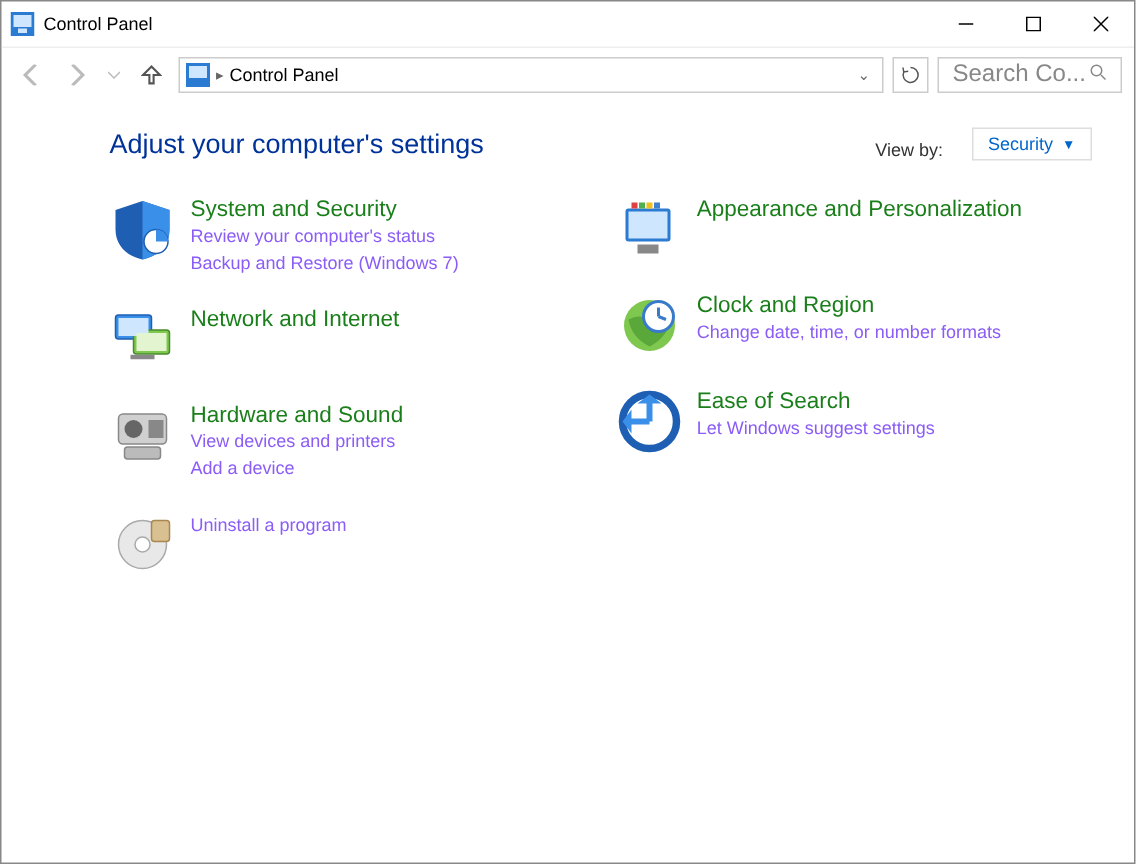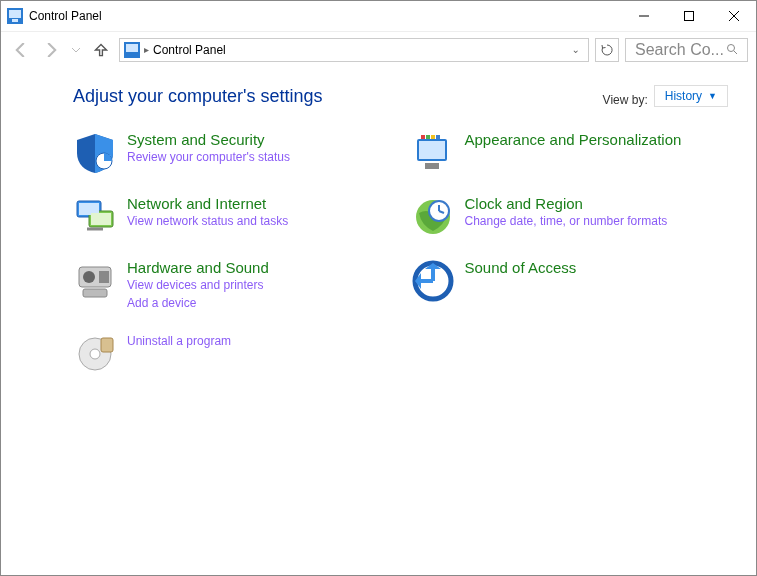--- a/index.html
+++ b/index.html
@@ -21,21 +21,21 @@
     .addressbar .crumb { padding: 0 4px; }
     .addressbar .dropdown { margin-left: auto; color: #666; padding: 0 4px; font-size: 10px; }
     .refresh { width: 24px; height: 24px; border: 1px solid #ccc; display: flex; align-items: center; justify-content: center; cursor: pointer; }
     .searchbar { width: 123px; height: 24px; border: 1px solid #ccc; display: flex; align-items: center; padding: 0 9px; font-size: 16px; color: #888; }
     .searchbar .mag { margin-left: auto; }
 
     
     .content { padding: 18px 28px 0 72px; }
     .header-row { display: flex; align-items: flex-end; margin-bottom: 24px; }
     .heading { color: #003399; font-size: 18px; font-weight: 400; flex: 1; }
-    .viewby { font-size: 12px; color: #333; margin-right: 6px; }
+    .viewby { font-size: 12px; color: #333; margin-right: 19px; }
     .viewby-select { border: 1px solid #ddd; padding: 3px 10px; font-size: 12px; color: #0066cc; cursor: pointer; display: inline-flex; align-items: center; gap: 6px; }
 
     .columns { display: flex; gap: 20px; }
     .col { flex: 1; display: flex; flex-direction: column; gap: 20px; }
     .cat { display: flex; gap: 10px; }
     .cat-icon { width: 44px; height: 44px; flex-shrink: 0; }
     .cat-body { }
     .cat-title { color: #1a7f1a; font-size: 15px; cursor: pointer; }
     .cat-link { display: block; color: #8b5cf6; font-size: 12px; cursor: pointer; line-height: 1.5; }
     .cat-link.shield::before { content: ""; display: inline-block; width: 12px; height: 12px; margin-right: 3px; vertical-align: -2px; background: linear-gradient(135deg,#0066cc 0 25%,#ffcc00 25% 50%,#0066cc 50% 75%,#ffcc00 75% 100%); clip-path: polygon(50% 0,100% 15%,100% 60%,50% 100%,0 60%,0 15%); }
@@ -116,57 +116,57 @@
           <line x1="8" y1="8" x2="11" y2="11" stroke="#888"></line>
         </svg></span>
   </div>
 </div>
 
 <div class="content">
   <div class="header-row">
     <div class="heading">Adjust your computer's settings</div>
     <span class="viewby">View by:</span>
     <span class="viewby-select">
-      <span>History</span>
+      <span>Security</span>
       <span style="font-size:9px;color:#0066cc">▼</span>
     </span>
   </div>
 
   <div class="columns">
 
     <div class="col">
 
       <div class="cat">
         <div class="cat-icon">
           <svg viewBox="0 0 44 44">
               <path d="M22 3 L40 9 V22 C40 33 32 40 22 42 C12 40 4 33 4 22 V9 Z" fill="#1e5fb3"></path>
               <path d="M22 3 L40 9 V22 C40 33 32 40 22 42 V3 Z" fill="#3a90e8"></path>
               <circle cx="31" cy="30" r="8" fill="#fff" stroke="#1e5fb3"></circle>
               <path d="M31 22 A8 8 0 0 1 39 30 L31 30 Z" fill="#3a90e8"></path>
             </svg>
         </div>
         <div class="cat-body">
           <div class="cat-title">System and Security</div>
           <a class="cat-link">Review your computer's status</a>
+          <a class="cat-link">Backup and Restore (Windows 7)</a>
         </div>
       </div>
 
       <div class="cat">
         <div class="cat-icon">
           <svg viewBox="0 0 44 44">
               <rect x="4" y="6" width="24" height="16" rx="2" fill="#3a90e8" stroke="#1e5fb3"></rect>
               <rect x="16" y="16" width="24" height="16" rx="2" fill="#7ec850" stroke="#4a8a2a"></rect>
               <rect x="6" y="8" width="20" height="12" fill="#cfe6ff"></rect>
               <rect x="18" y="18" width="20" height="12" fill="#e2f5d0"></rect>
               <line x1="14" y1="34" x2="30" y2="34" stroke="#888" stroke-width="3"></line>
             </svg>
         </div>
         <div class="cat-body">
           <div class="cat-title">Network and Internet</div>
-          <a class="cat-link">View network status and tasks</a>
         </div>
       </div>
 
       <div class="cat">
         <div class="cat-icon">
           <svg viewBox="0 0 44 44">
               <rect x="6" y="8" width="32" height="20" rx="3" fill="#d0d0d0" stroke="#888"></rect>
               <circle cx="16" cy="18" r="6" fill="#666"></circle>
               <rect x="26" y="12" width="10" height="12" fill="#888"></rect>
               <rect x="10" y="30" width="24" height="8" rx="2" fill="#bbb" stroke="#888"></rect>
@@ -232,19 +232,20 @@
 
       <div class="cat">
         <div class="cat-icon">
           <svg viewBox="0 0 44 44">
               <circle cx="22" cy="22" r="18" fill="none" stroke="#1e5fb3" stroke-width="5"></circle>
               <path d="M22 4 L30 10 L24 10 L24 22 L20 22 L20 10 L14 10 Z" fill="#3a90e8"></path>
               <path d="M4 22 L10 14 L10 20 L22 20 L22 24 L10 24 L10 30 Z" fill="#3a90e8"></path>
             </svg>
         </div>
         <div class="cat-body">
-          <div class="cat-title">Sound of Access</div>
+          <div class="cat-title">Ease of Search</div>
+          <a class="cat-link">Let Windows suggest settings</a>
         </div>
       </div>
 
     </div>
   </div>
 </div>
 
 </body></html>

